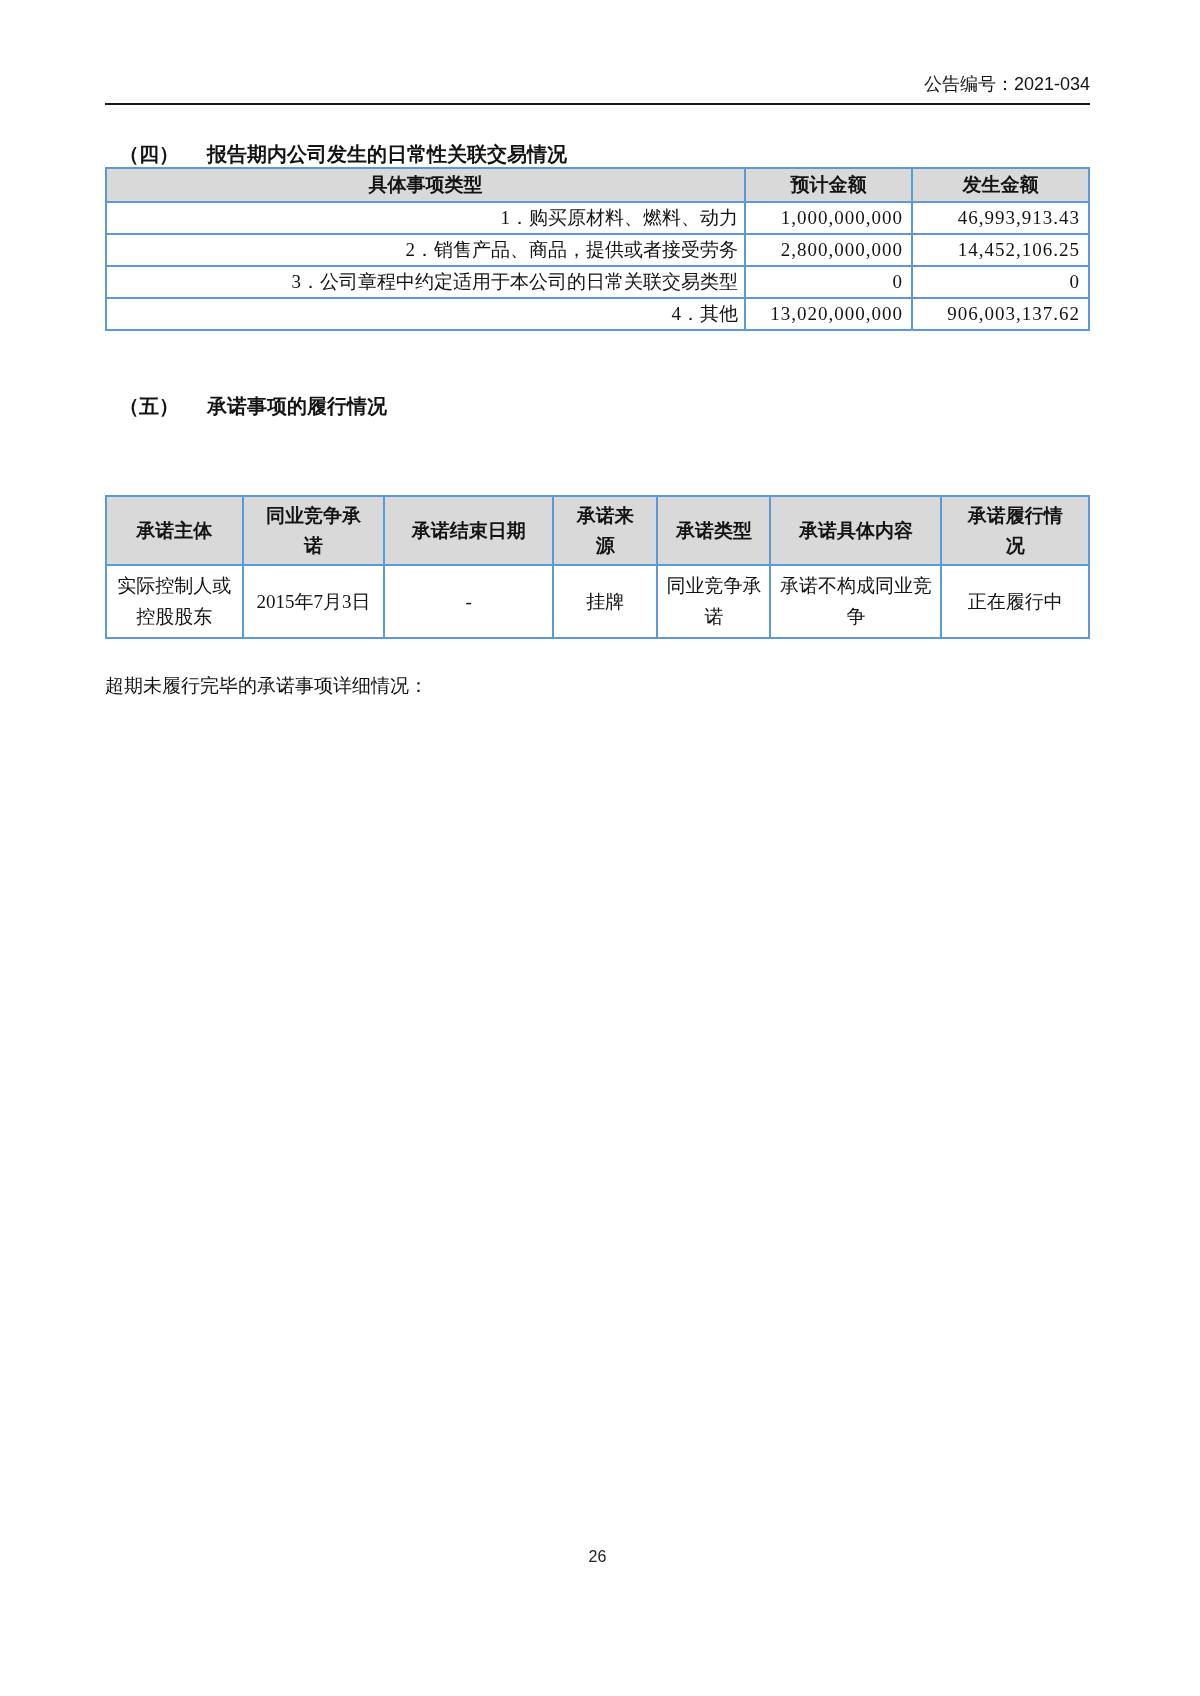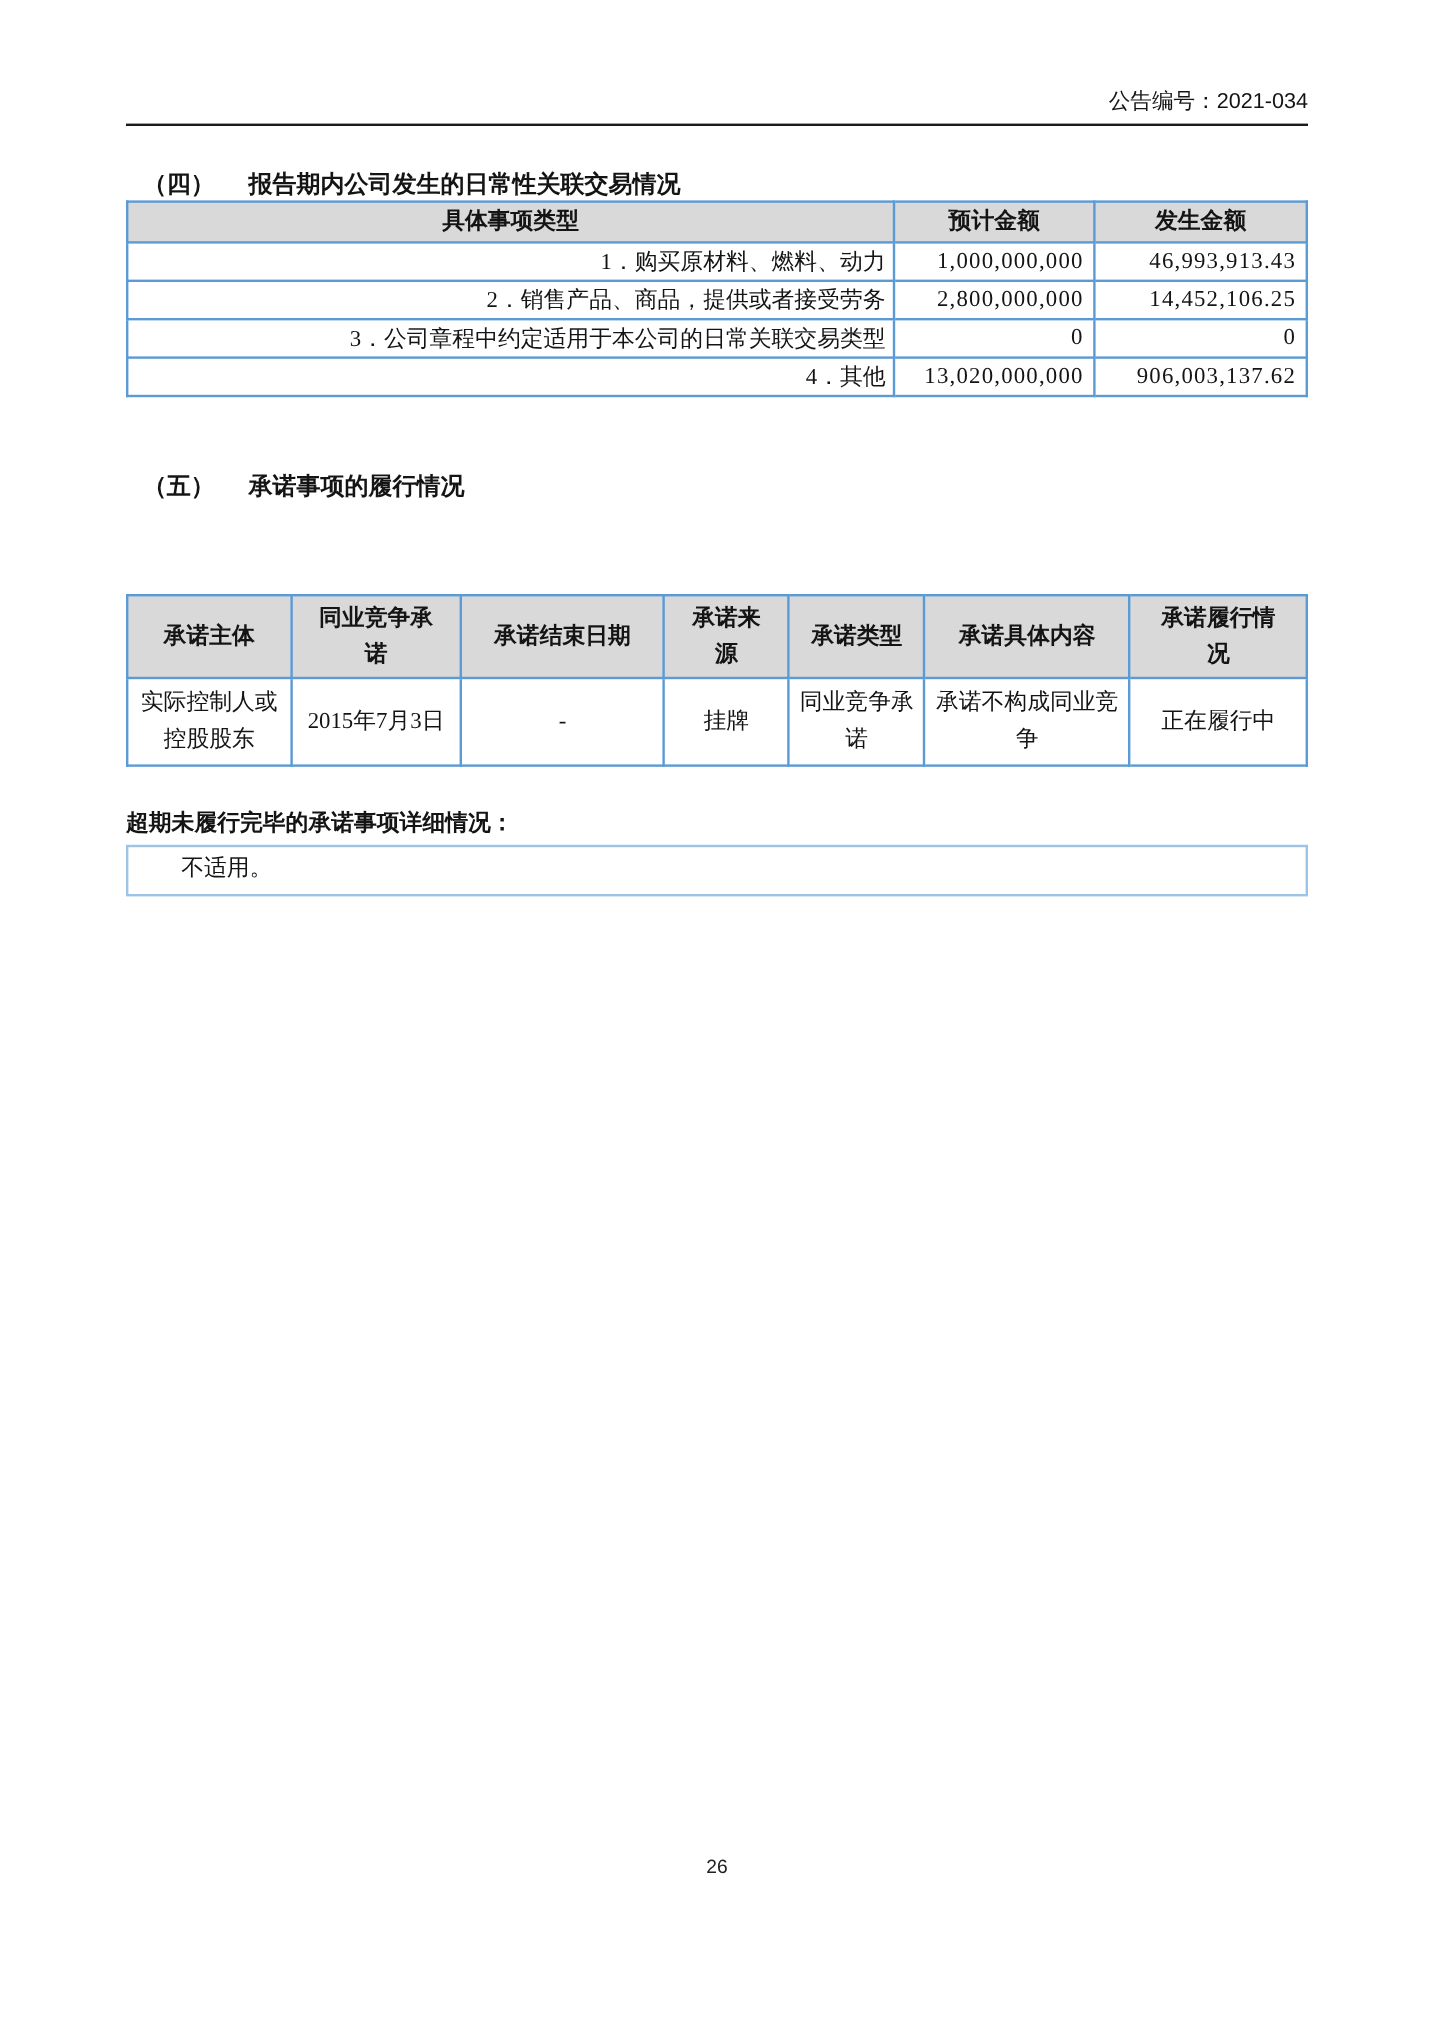--- a/index.html
+++ b/index.html
@@ -70,21 +70,21 @@
   .t2 th { height:66px; padding:4px 16px; line-height:1.55; vertical-align:middle; }
   .t2 td {
     height:62px;
     text-align:center;
     vertical-align:middle;
     line-height:1.65;
     padding:4px 6px;
   }
   
   .overdue-label {
-    font-weight:bold;
+    font-weight:normal;
     font-size:19px;
     margin-top:34px;
     margin-bottom:5px;
   }
   .na-box {
     border:2px solid #9dc3e6;
     font-size:19px;
     padding:6px 10px 9px 44px;
     line-height:1.3;
   }
@@ -182,19 +182,16 @@
         <td>-</td>
         <td>挂牌</td>
         <td>同业竞争承诺</td>
         <td>承诺不构成同业竞争</td>
         <td>正在履行中</td>
       </tr>
     </tbody>
   </table>
 
   <div class="overdue-label">超期未履行完毕的承诺事项详细情况：</div>
-  <div class="na-box">
-    <span>不适用。</span>
-  </div>
 
 </div>
 
 <div class="page-number">26</div>
 
 </body></html>

